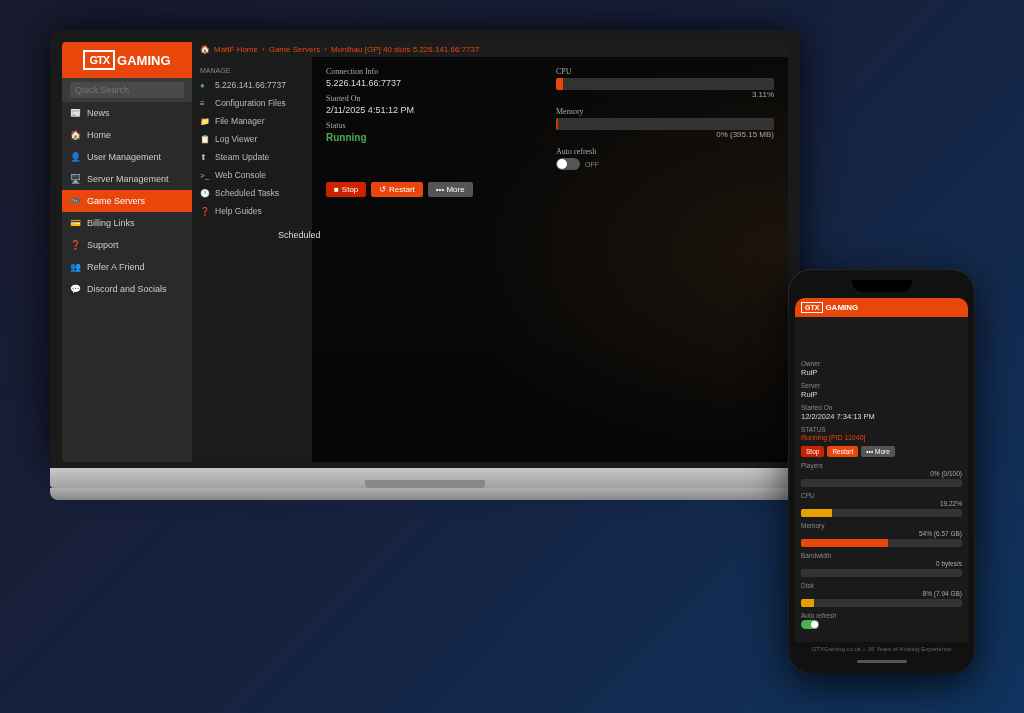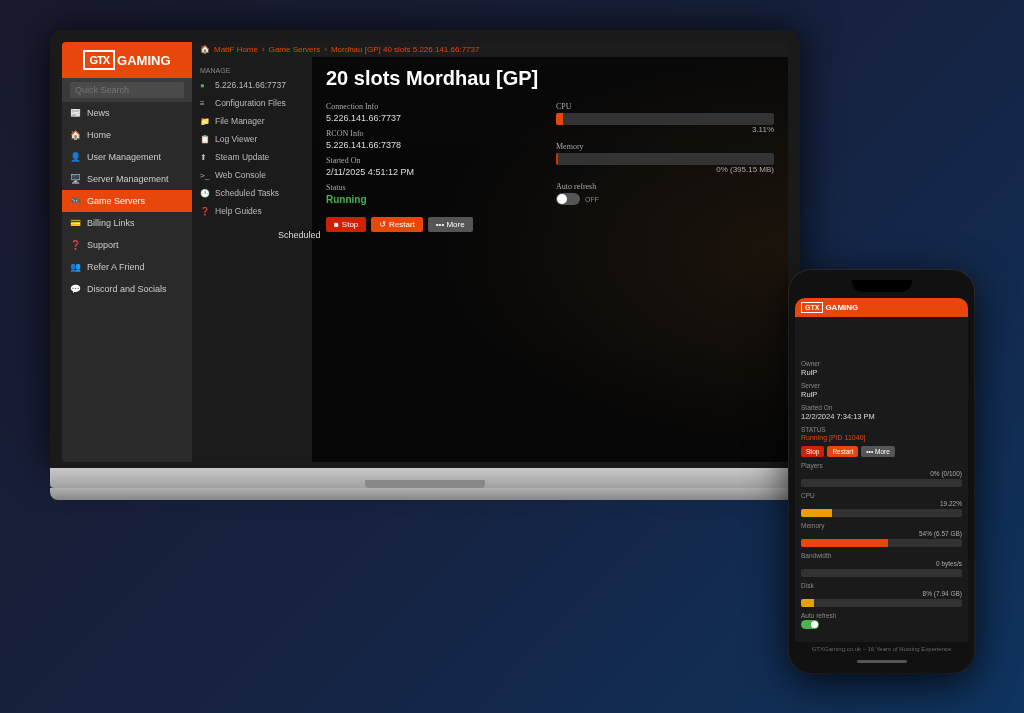--- a/index.html
+++ b/index.html
@@ -644,30 +644,25 @@
                     <span class="menu-icon">🕐</span>
                     <span>Scheduled Tasks</span>
                   </div>
                   <div class="menu-item">
                     <span class="menu-icon">❓</span>
                     <span>Help Guides</span>
                   </div>
                 </div>
 
                 <div class="server-detail">
-                  <div class="server-title">20 slots Mordhau [GP]</div>
 
                   <div class="info-grid">
                     <div>
                       <div class="info-label">Connection Info</div>
                       <div class="info-value">5.226.141.66:7737</div>
-                      <div style="margin-top:6px;">
-                        <div class="info-label">RCON Info</div>
-                        <div class="info-value">5.226.141.66:7378</div>
-                      </div>
                       <div style="margin-top:6px;">
                         <div class="info-label">Started On</div>
                         <div class="info-value">2/11/2025 4:51:12 PM</div>
                       </div>
                       <div style="margin-top:6px;">
                         <div class="info-label">Status</div>
                         <div class="status-running">Running</div>
                       </div>
                     </div>
 

